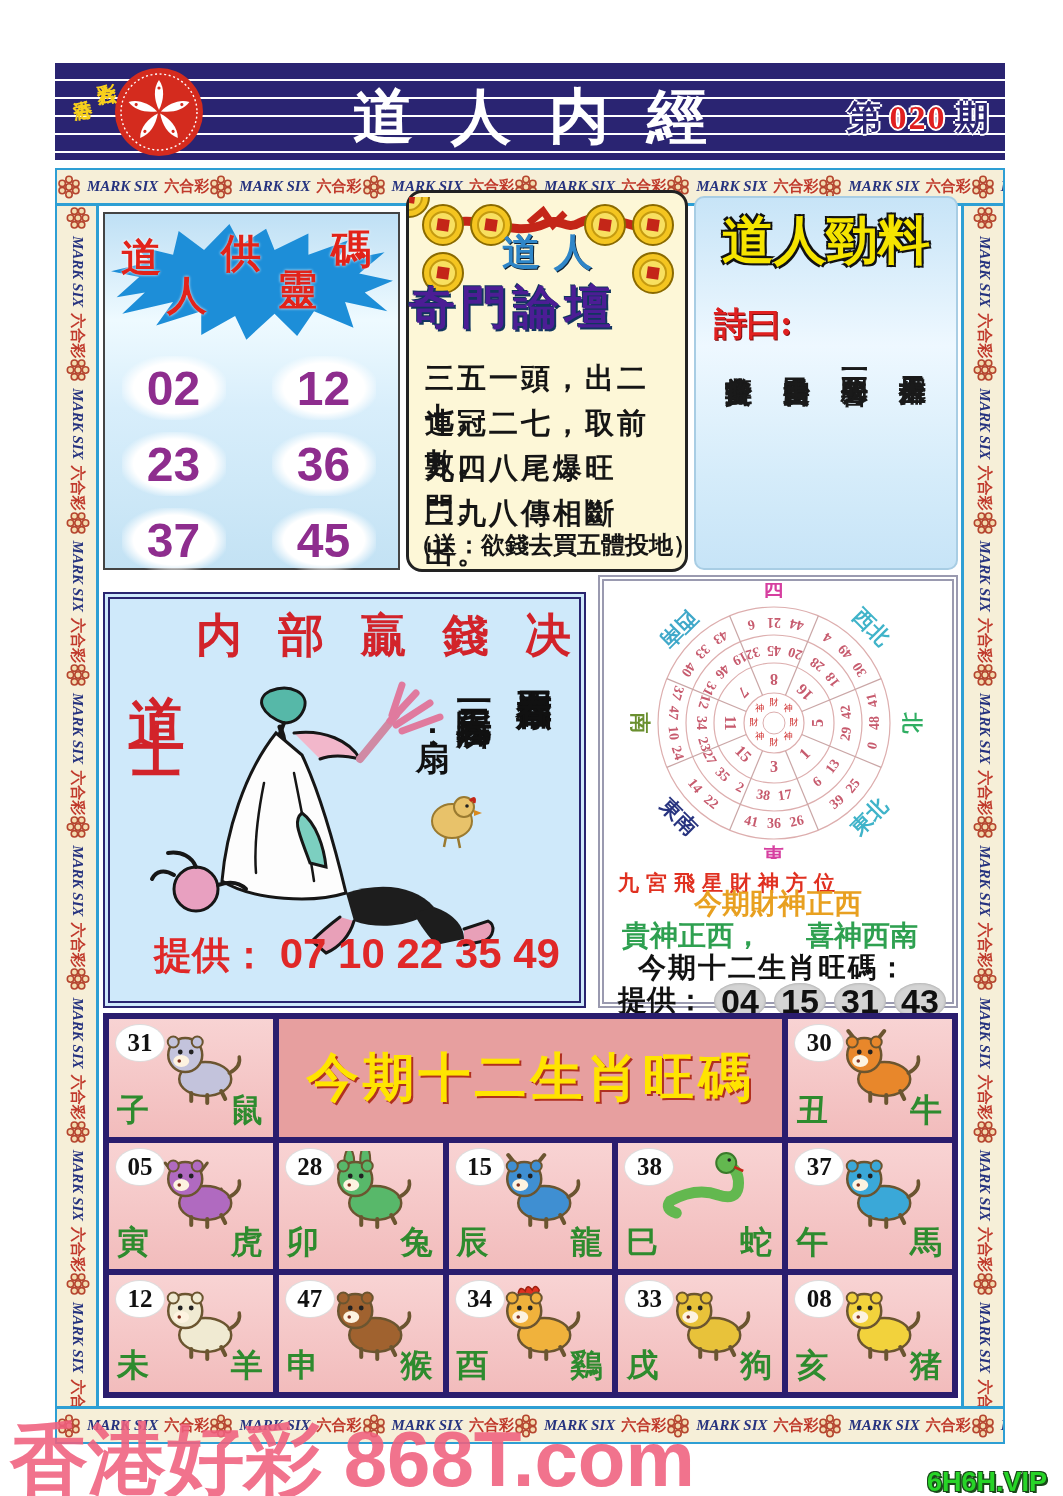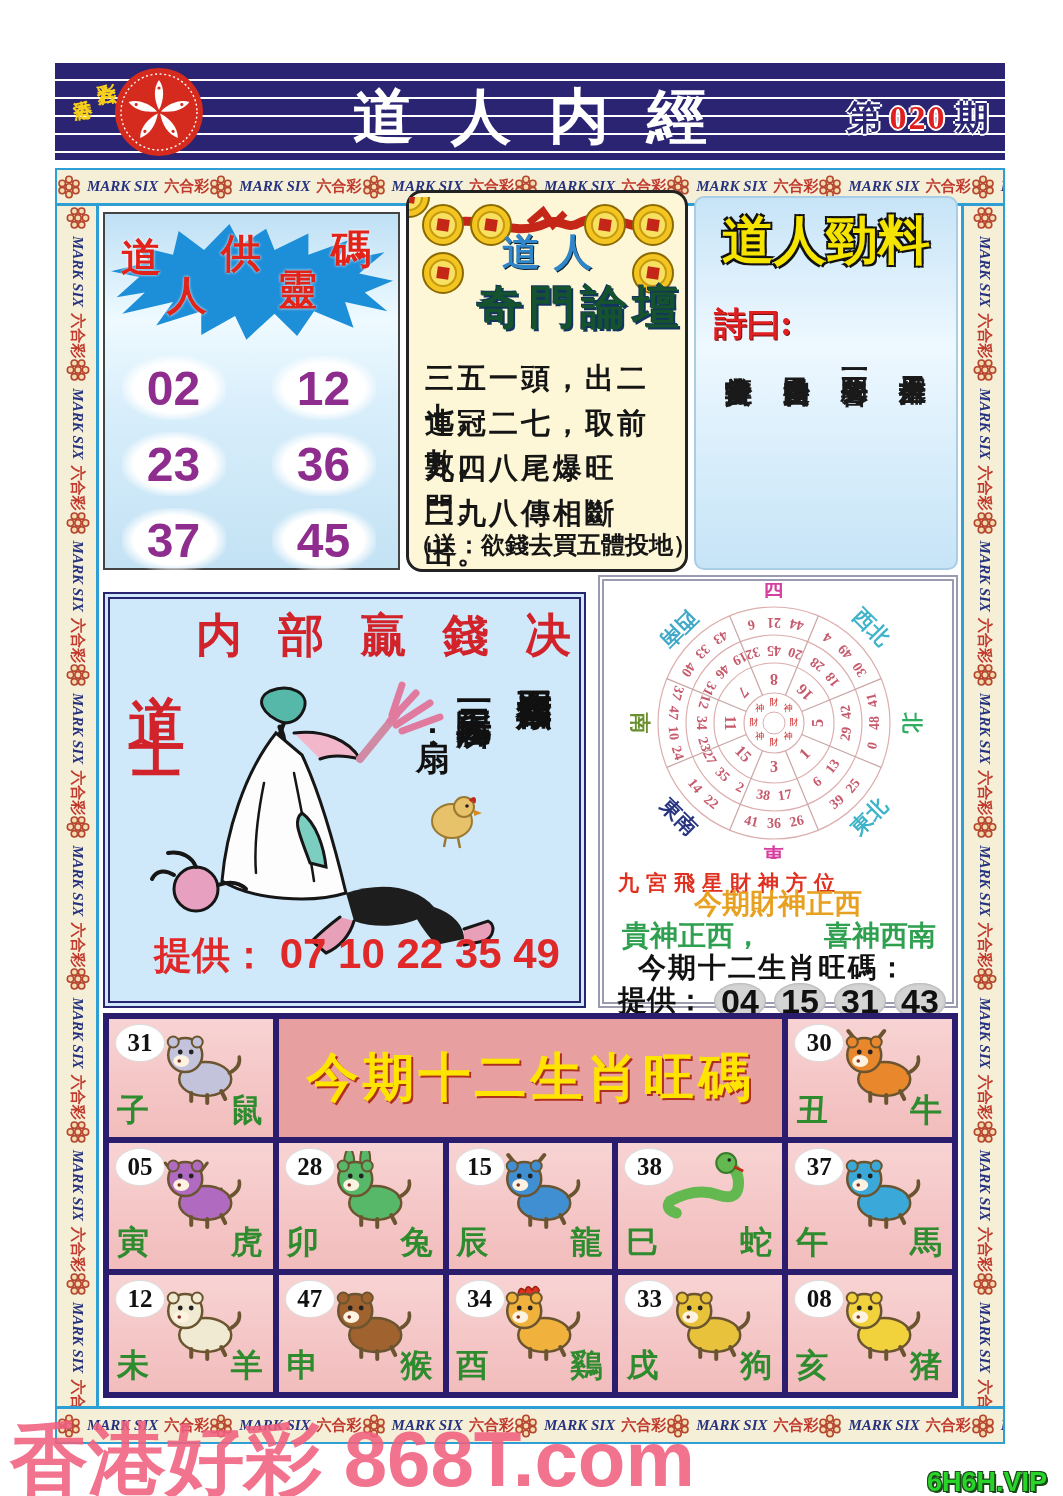--- a/index.html
+++ b/index.html
@@ -54,21 +54,21 @@
   .supply-num{width:104px;height:64px;display:flex;align-items:center;justify-content:center;
      font-weight:bold;font-size:48px;color:#8e2d8e;font-family:"Liberation Sans",sans-serif;
      background:radial-gradient(ellipse at center,#ffffff 55%,rgba(255,255,255,0) 75%);}
 
   
   .qimen-box{position:absolute;left:406px;top:190px;width:282px;height:382px;background:#fdf7d7;
      border:3px solid #222;border-radius:16px;box-sizing:border-box;z-index:5;}
   .qimen-title1{position:absolute;left:0;right:0;top:34px;text-align:center;color:#2f86c8;
      font-family:"DejaVu Serif","Liberation Serif",serif;font-weight:bold;font-size:38px;
      letter-spacing:14px;text-indent:14px;text-shadow:1px 1px 0 #123;}
-  .qimen-title2{position:absolute;left:0;right:0;top:84px;text-align:right;color:#14532d;
+  .qimen-title2{position:absolute;left:0;right:0;top:84px;text-align:left;color:#4c1d95;
      font-family:"DejaVu Serif","Liberation Serif",serif;font-weight:bold;font-size:46px;
      letter-spacing:6px;text-shadow:2px 2px 0 #12355f,-1px -1px 0 #12355f;}
   .qimen-lines{position:absolute;left:16px;right:8px;top:166px;}
   .qimen-line{font-family:"Liberation Serif","DejaVu Serif",serif;color:#151515;
      font-size:29px;font-weight:bold;letter-spacing:3px;height:45px;}
   .qimen-footer{position:absolute;left:0;right:0;bottom:8px;text-align:center;color:#151515;
      font-family:"Liberation Serif",serif;font-size:24px;font-weight:bold;white-space:nowrap;}
 
   
   .jinliao-box{position:absolute;left:694px;top:196px;width:264px;height:374px;
@@ -103,21 +103,21 @@
   .daoshi-fig{position:absolute;left:24px;top:64px;}
 
   
   .wheel-box{position:absolute;left:598px;top:575px;width:360px;height:433px;background:#fff;
      border:6px double #9a9ab0;box-sizing:border-box;}
   .wheel-svg{position:absolute;left:0;top:2px;}
   .cap1{position:absolute;left:14px;top:288px;color:#e03020;font-weight:bold;font-size:21px;
      letter-spacing:7px;font-family:"DejaVu Serif",serif;}
   .cap2{position:absolute;left:0;right:0;top:304px;text-align:center;color:#e8a020;font-weight:bold;
      font-size:28px;font-family:"DejaVu Serif",serif;}
-  .cap3{position:absolute;left:18px;right:16px;top:336px;display:flex;justify-content:space-between;
+  .cap3{position:absolute;left:18px;right:34px;top:336px;display:flex;justify-content:space-between;
      color:#2ea050;font-weight:bold;font-size:28px;font-family:"DejaVu Serif",serif;}
   .cap4{position:absolute;left:34px;top:368px;color:#111;font-weight:bold;font-size:28px;
      font-family:"DejaVu Serif",serif;letter-spacing:2px;}
   .wheel-tips{position:absolute;left:14px;top:400px;display:flex;align-items:center;gap:9px;}
   .wheel-tips .lbl{color:#111;font-weight:bold;font-size:29px;font-family:"DejaVu Serif",serif;}
   .num-badge{width:52px;height:36px;border-radius:50%;background:#d4d4d4;display:flex;
      align-items:center;justify-content:center;font-weight:bold;font-size:34px;color:#111;
      box-shadow:inset 0 0 3px #999;}
 
   

